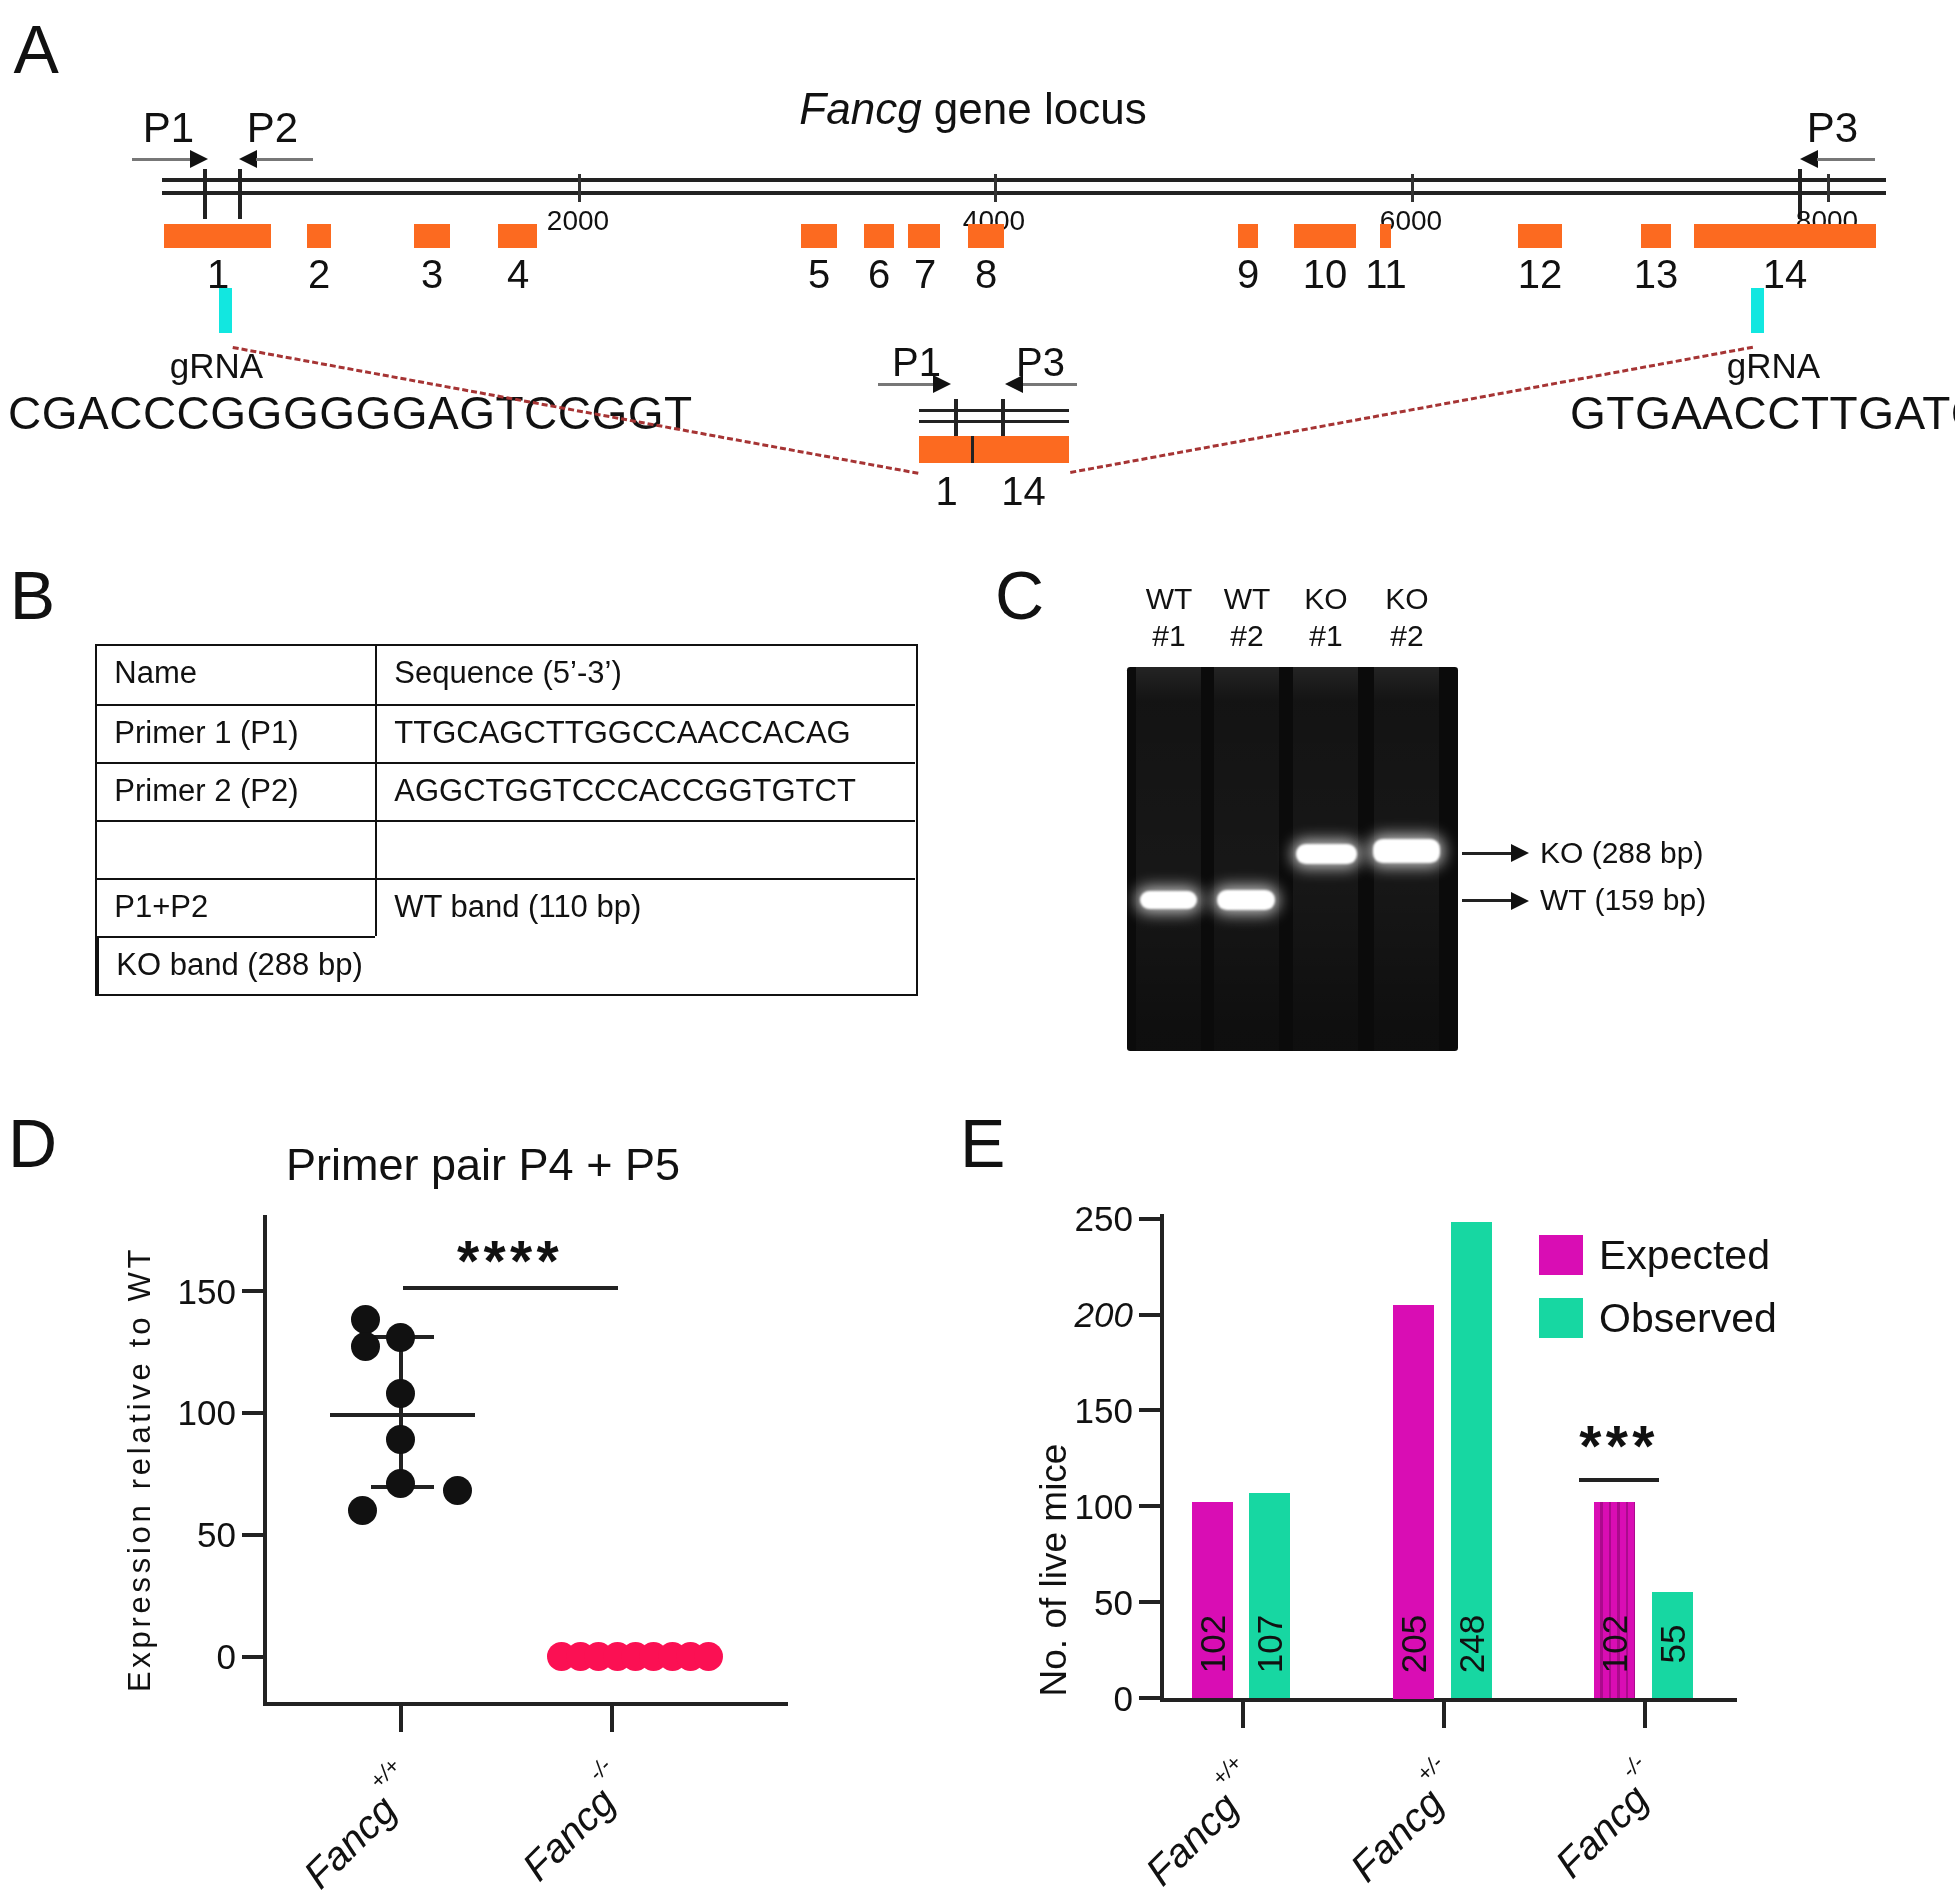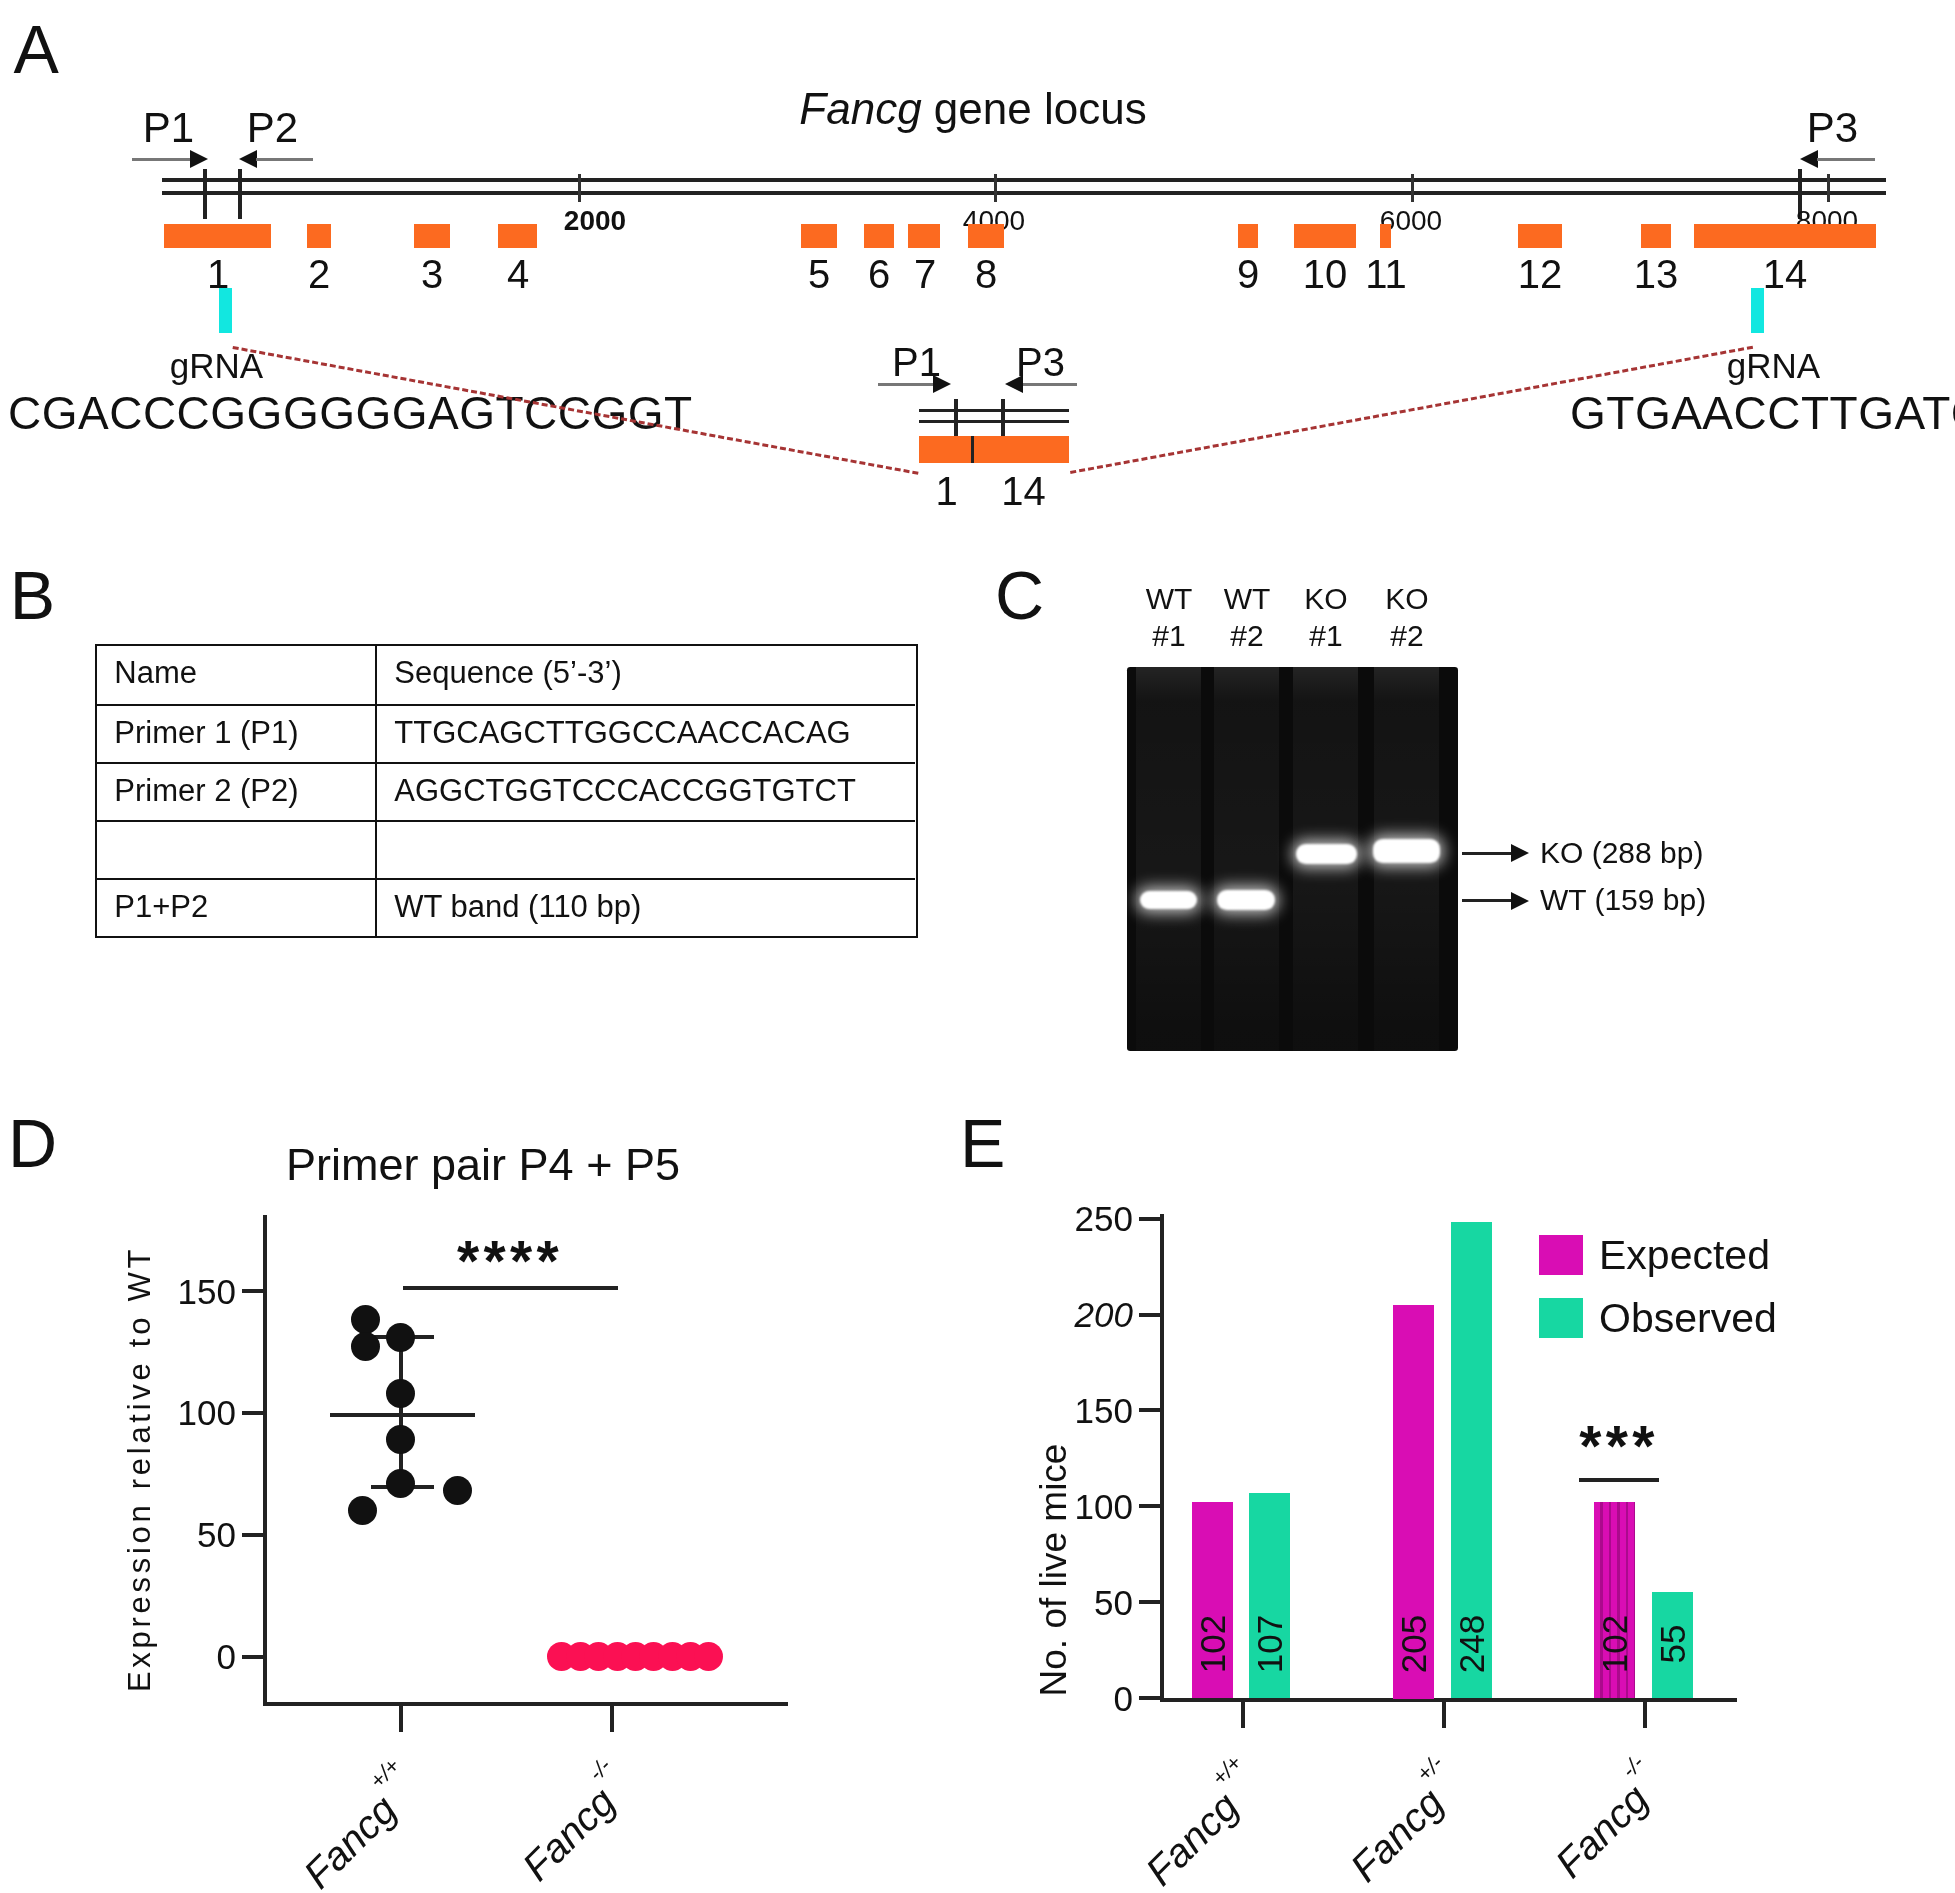--- a/index.html
+++ b/index.html
@@ -69,21 +69,21 @@
 
   <div class="hline" style="left:162px;top:178px;width:1724px;height:3.8px"></div>
   <div class="hline" style="left:162px;top:191px;width:1724px;height:3.8px"></div>
 
   <div class="vline" style="left:203px;top:169px;width:3.8px;height:50px"></div>
   <div class="vline" style="left:238px;top:169px;width:3.8px;height:50px"></div>
   <div class="vline" style="left:1798px;top:169px;width:3.8px;height:50px"></div>
 
   <div id="a-scale">
       <div class="scale-tick" style="left: 578px;"></div>
-      <div class="scale-num txt" style="left: 595px; font-weight: bold;">2000</div>
+      <div class="scale-num txt" style="left: 578px;">2000</div>
       <div class="scale-tick" style="left: 994px;"></div>
       <div class="scale-num txt" style="left: 994px;">4000</div>
       <div class="scale-tick" style="left: 1411px;"></div>
       <div class="scale-num txt" style="left: 1411px;">6000</div>
       <div class="scale-tick" style="left: 1827px;"></div>
       <div class="scale-num txt" style="left: 1827px;">8000</div>
     </div>
   <div id="a-exons">
       <div class="exon" style="left: 164px; width: 107px;"></div>
       <div class="exon-num txt" style="left: 218px;">1</div>
@@ -146,20 +146,21 @@
       <div class="tb-cell r0">Name</div>
       <div class="tb-cell c2 r0">Sequence (5’-3’)</div>
       <div class="tb-cell">Primer 1 (P1)</div>
       <div class="tb-cell c2">TTGCAGCTTGGCCAACCACAG</div>
       <div class="tb-cell">Primer 2 (P2)</div>
       <div class="tb-cell c2">AGGCTGGTCCCACCGGTGTCT</div>
       <div class="tb-cell"></div>
       <div class="tb-cell c2"></div>
       <div class="tb-cell">P1+P2</div>
       <div class="tb-cell c2">WT band (110 bp)</div>
+      <div class="tb-cell c2">KO band (288 bp)</div>
     </div>
 
   <div class="txt panel-letter" style="left:995px;top:556px">C</div>
   <div id="c-lane-labels">
       <div class="txt gel-lbl" style="left: 1169px; top: 582px;">WT</div>
       <div class="txt gel-lbl" style="left: 1169px; top: 619px;">#1</div>
       <div class="txt gel-lbl" style="left: 1247px; top: 582px;">WT</div>
       <div class="txt gel-lbl" style="left: 1247px; top: 619px;">#2</div>
       <div class="txt gel-lbl" style="left: 1326px; top: 582px;">KO</div>
       <div class="txt gel-lbl" style="left: 1326px; top: 619px;">#1</div>

